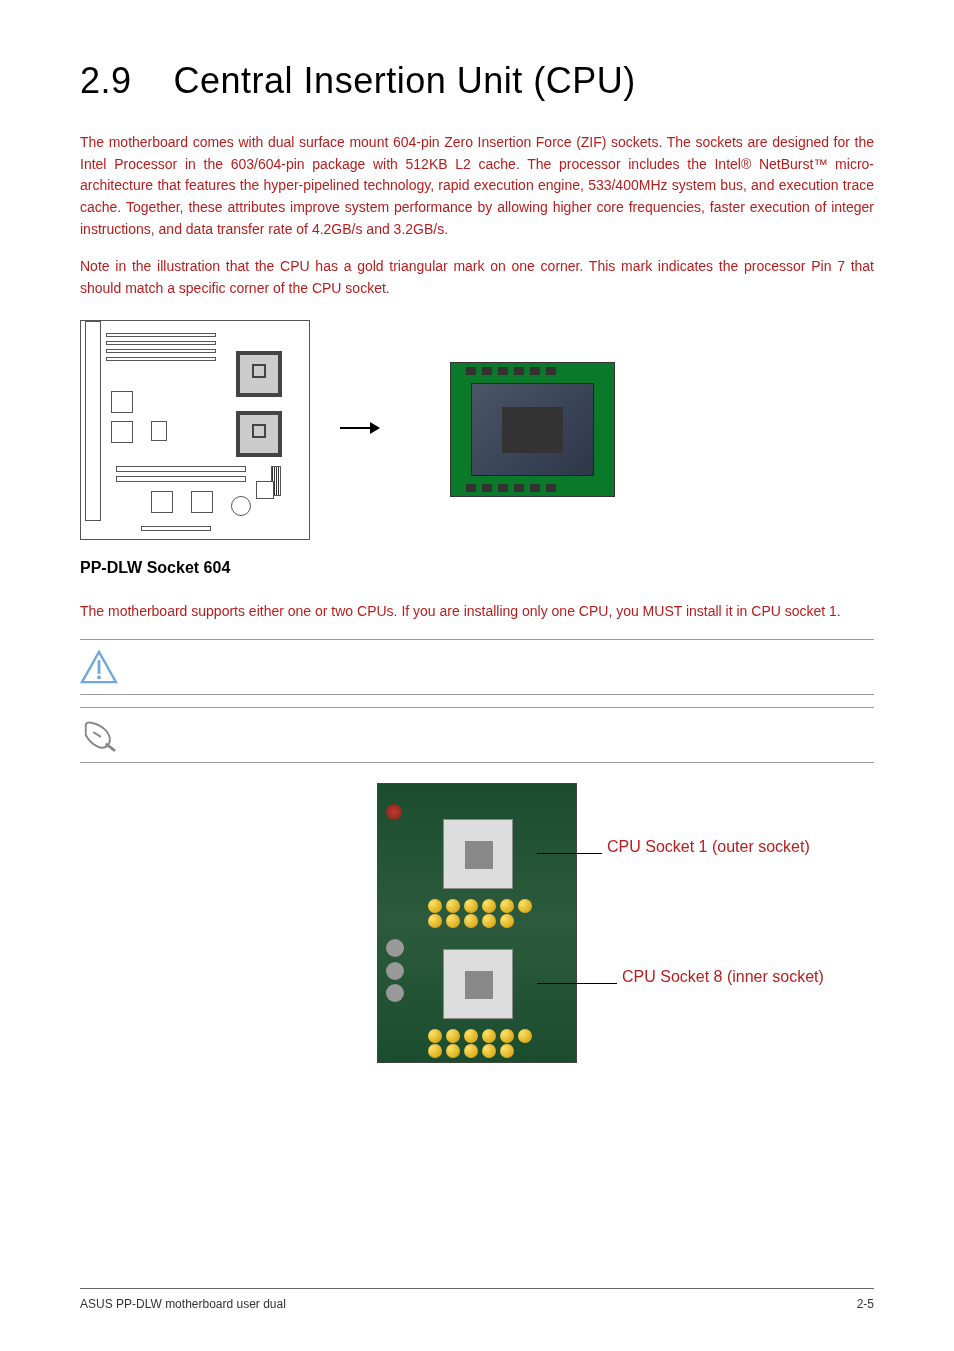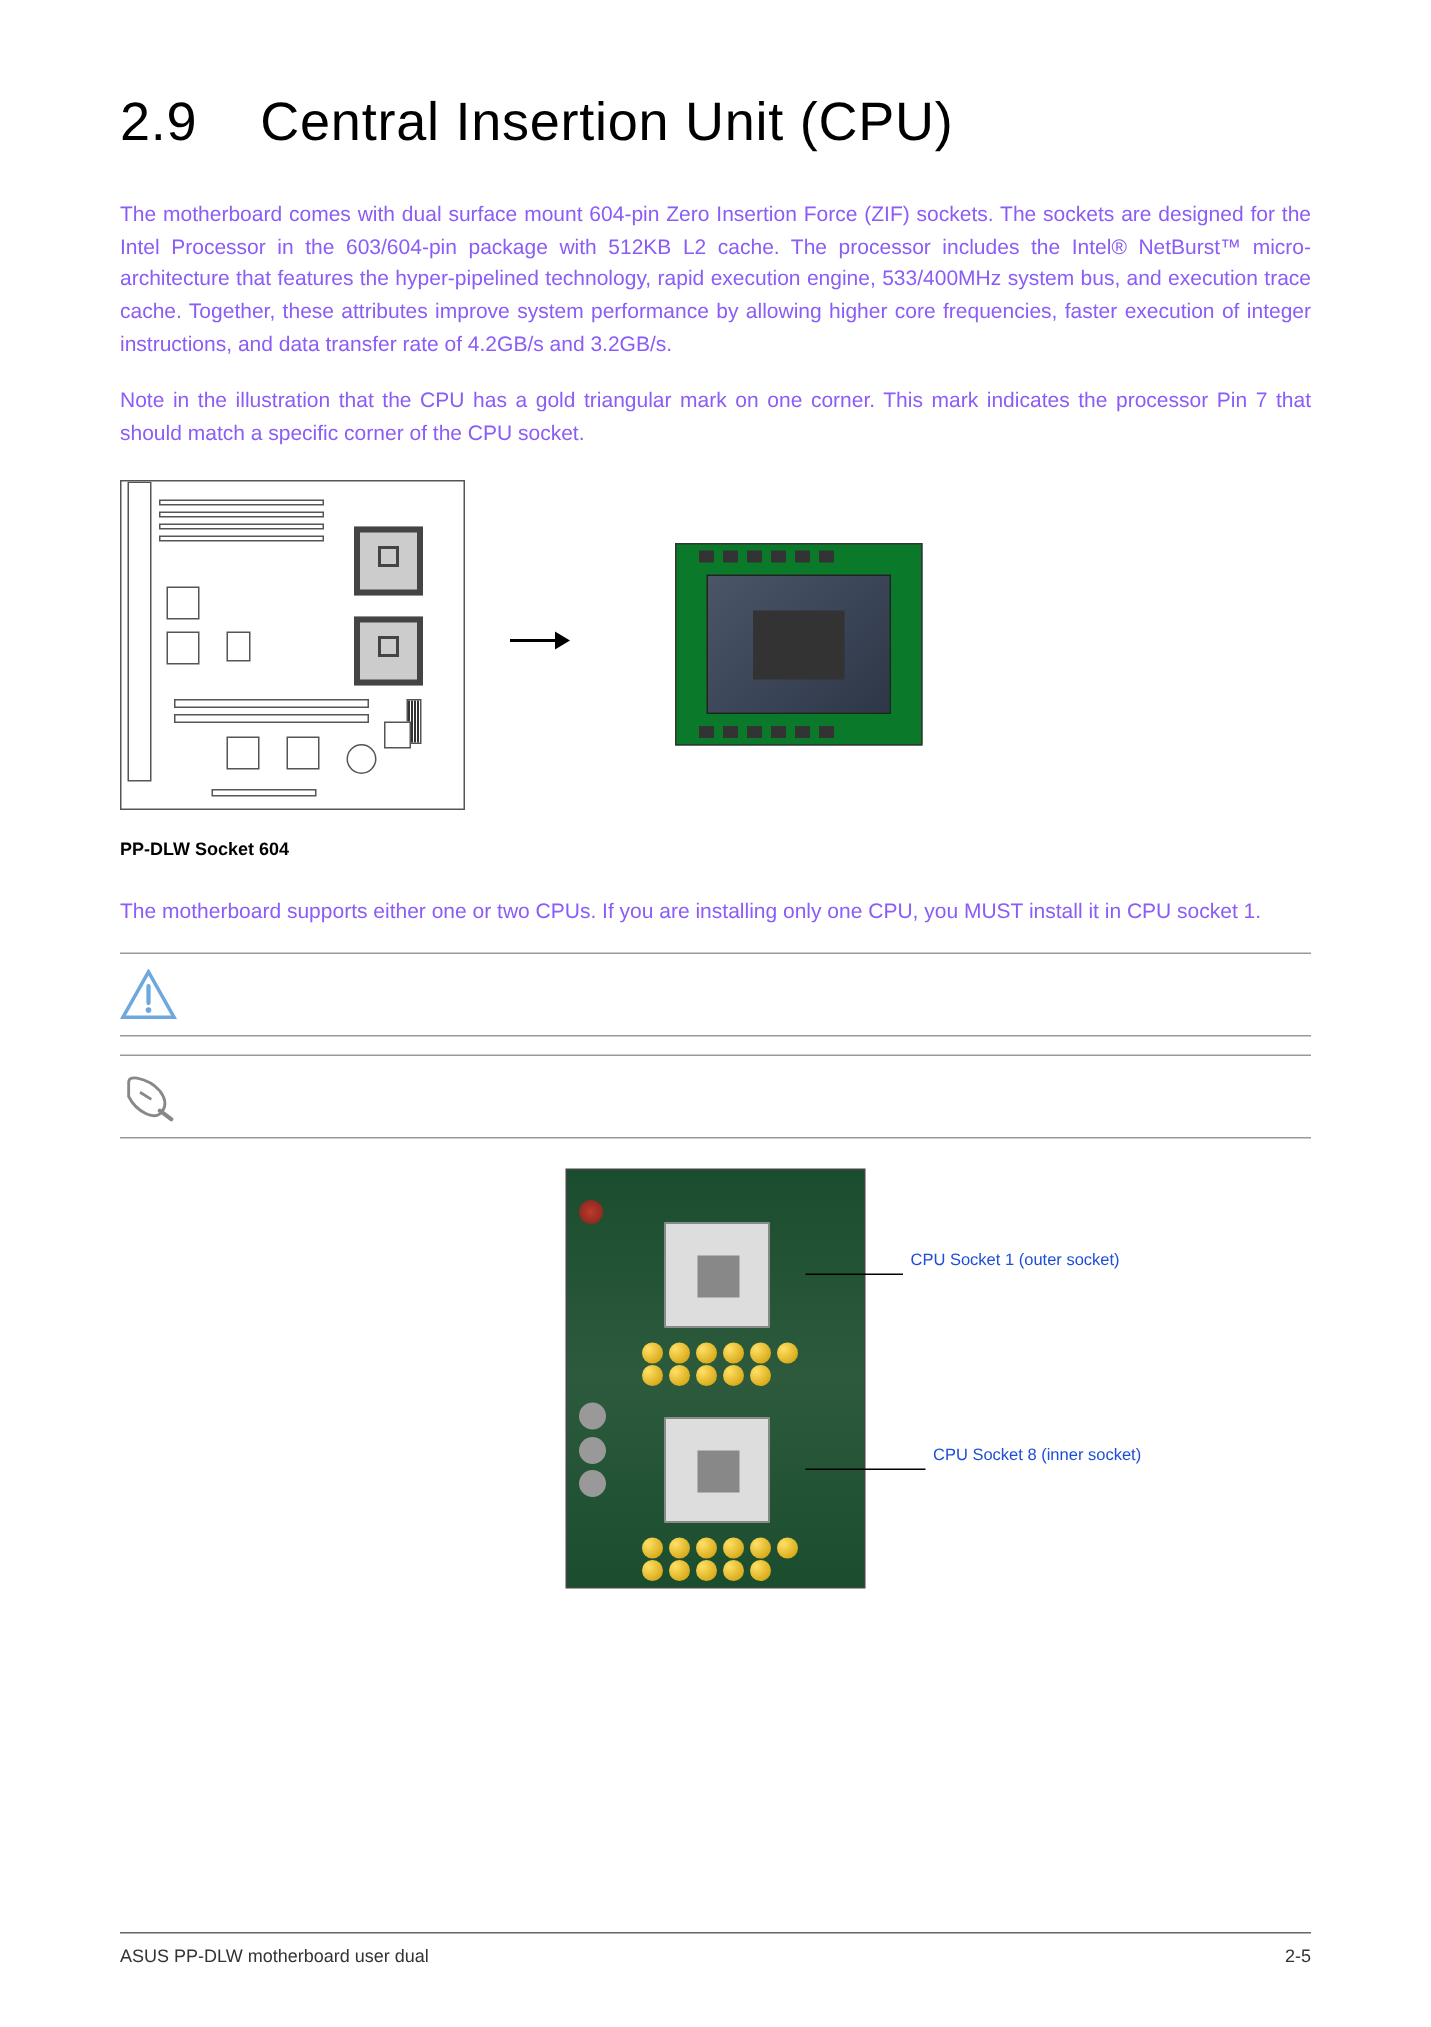--- a/index.html
+++ b/index.html
@@ -19,21 +19,21 @@
       font-family: Impact, 'Arial Black', sans-serif;
       font-size: 36px;
       font-weight: normal;
       color: #000;
       letter-spacing: 0.5px;
       margin-bottom: 30px;
     }
     .body-text {
       font-size: 14px;
       line-height: 1.55;
-      color: #8b5cf6;
+      color: #b91c1c;
       margin-bottom: 16px;
       text-align: justify;
     }
     .diagram-row {
       display: flex;
       align-items: center;
       gap: 30px;
       margin: 20px 0 30px 0;
     }
     .motherboard-diagram {
@@ -81,21 +81,21 @@
       position: absolute;
       top: 25%;
       left: 25%;
       right: 25%;
       bottom: 25%;
       background: #333;
     }
     .caption-row {
       display: flex;
       gap: 170px;
-      font-size: 12px;
+      font-size: 16px;
       font-weight: bold;
       margin-bottom: 24px;
     }
     .gold-mark-row {
       margin-top: -95px;
       margin-left: 465px;
       font-size: 11px;
       margin-bottom: 70px;
     }
     .note-box {
@@ -164,22 +164,22 @@
     .cap-row.r3 { top: 245px; }
     .cap-row.r4 { top: 260px; }
     .cap {
       width: 14px;
       height: 14px;
       border-radius: 50%;
       background: radial-gradient(circle at 30% 30%, #ffe066, #cc9900);
     }
     .socket-label {
       position: absolute;
-      font-size: 11px;
-      color: #1d4ed8;
+      font-size: 16px;
+      color: #b91c1c;
     }
     .socket-line {
       position: absolute;
       height: 1px;
       background: #000;
     }
     .footer {
       position: absolute;
       bottom: 40px;
       left: 80px;

